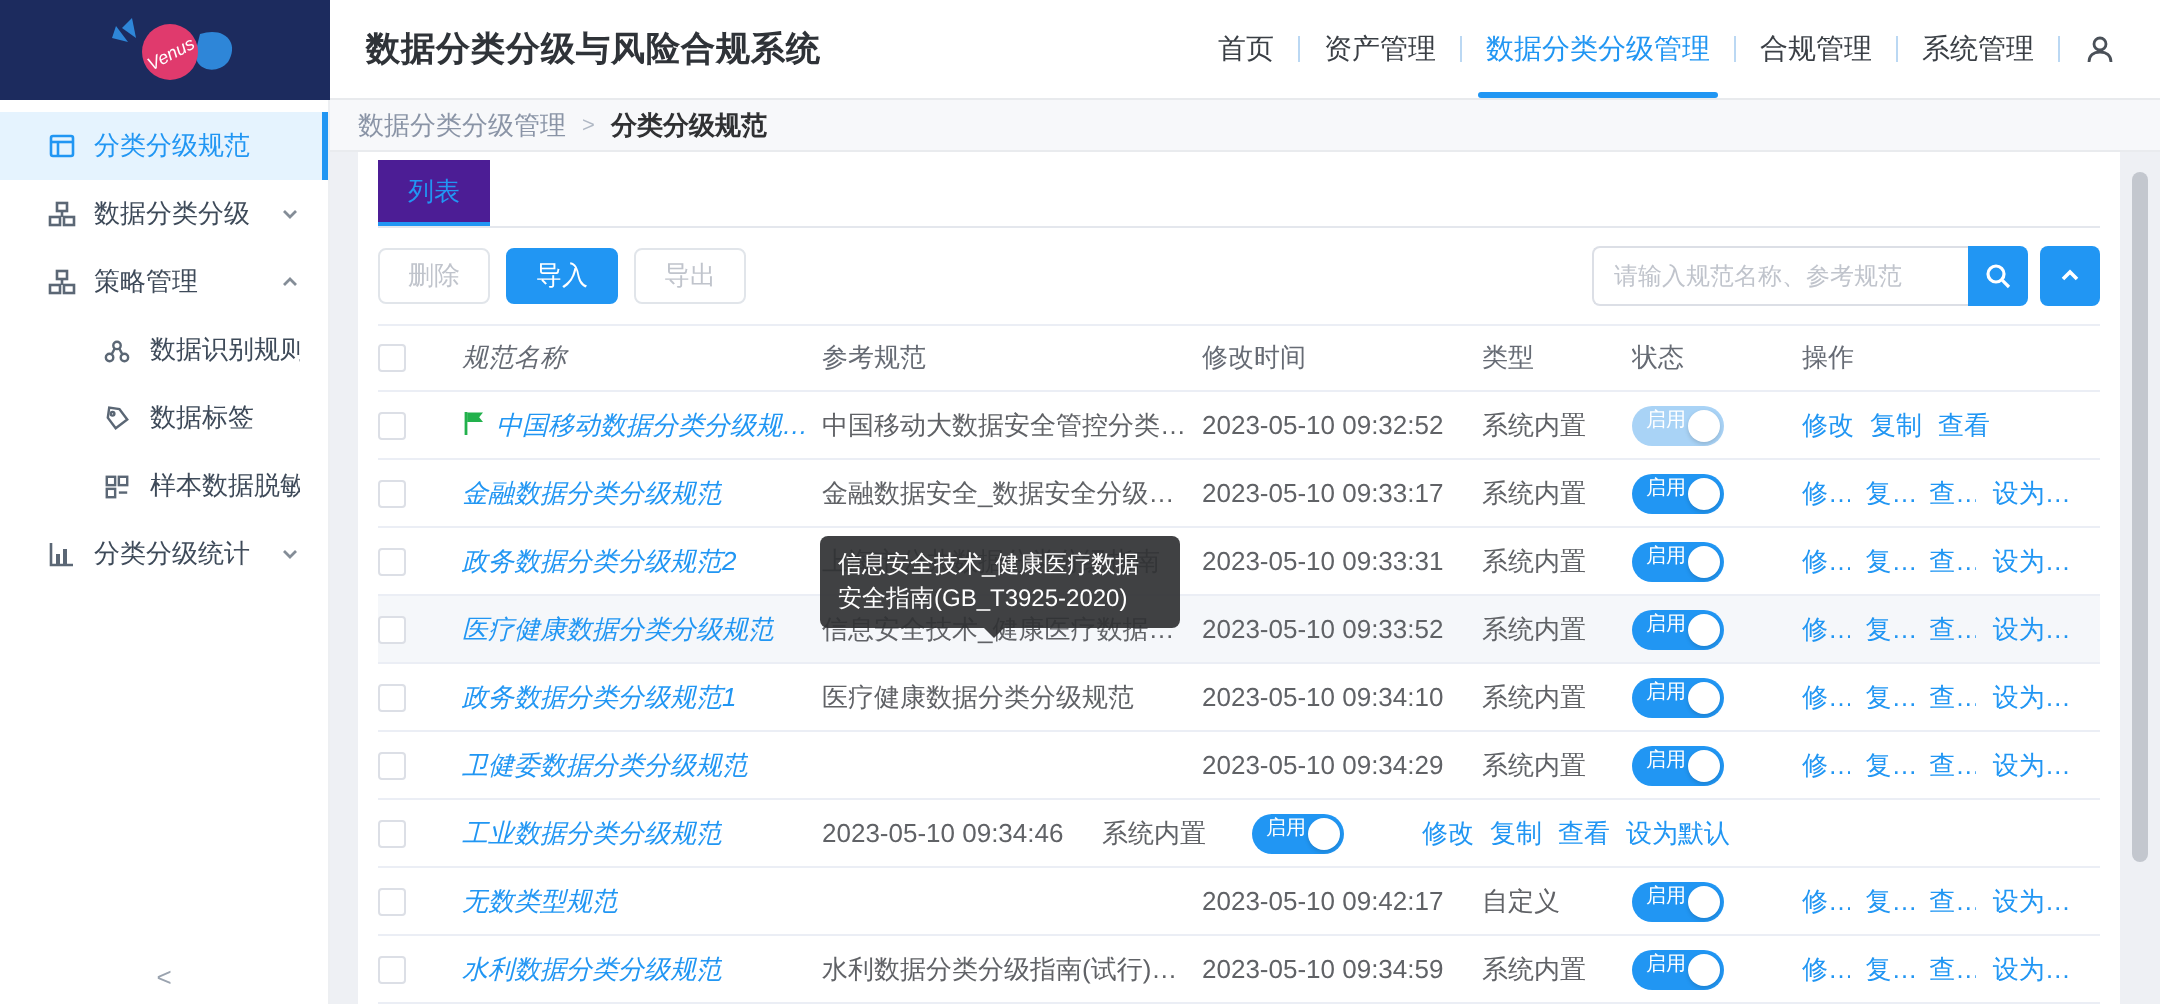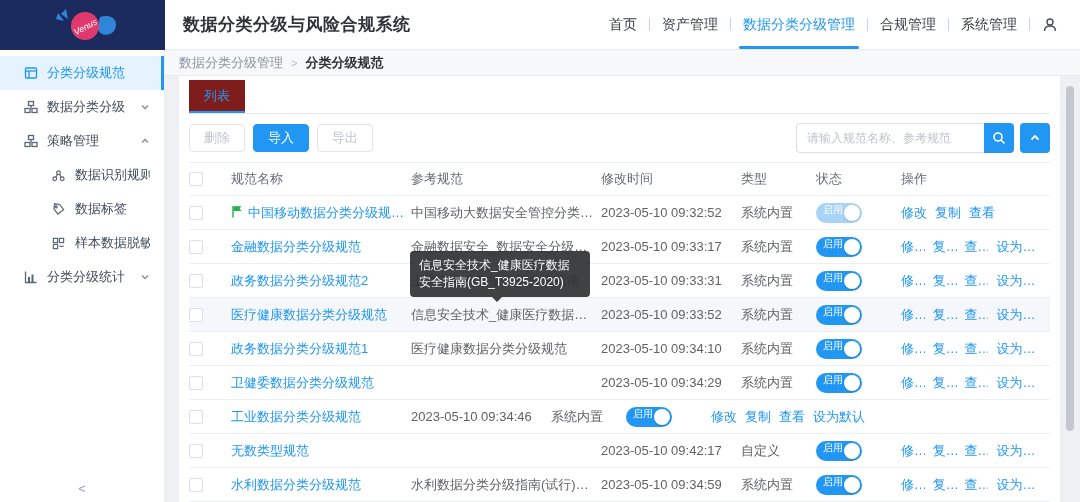--- a/index.html
+++ b/index.html
@@ -33,55 +33,55 @@
   .breadcrumb-bar { height:34px; background:#F7F8FA; border-bottom:1px solid #E9EBEE; display:flex; align-items:center; padding:0 14px; font-size:13px; }
   .crumb-prev { color:#8A94A6; cursor:pointer; }
   .crumb-sep { margin:0 8px; color:#B0B8C4; font-size:11px; }
   .crumb-cur { color:#303133; font-weight:600; }
 
   .content { flex:1; position:relative; padding:0 20px 0 14px; }
   .card { background:#fff; height:100%; padding:0 10px; }
 
   
   .tab-bar { border-bottom:1px solid #E4E7ED; padding-top:4px; }
-  .tab { display:inline-block; padding:7px 15px 6px; font-size:13px; background:#7f1d1d; color:#2196F3; border-bottom:2px solid #2196F3; cursor:pointer; }
+  .tab { display:inline-block; padding:7px 15px 6px; font-size:13px; background:#4c1d95; color:#2196F3; border-bottom:2px solid #2196F3; cursor:pointer; }
 
   
   .toolbar { display:flex; align-items:center; padding:9px 0; }
   .btn { height:28px; padding:0 14px; font-size:13px; border-radius:4px; border:1px solid #E1E5EA; background:#fff; color:#C0C4CC; margin-right:8px; cursor:pointer; }
   .btn.primary { background:#2196F3; border-color:#2196F3; color:#fff; }
   .search-group { margin-left:auto; display:flex; align-items:center; }
   .search-input { width:188px; height:30px; border:1px solid #DCDFE6; border-right:none; border-radius:4px 0 0 4px; padding:0 10px; font-size:12px; color:#333; outline:none; }
   .search-input::placeholder { color:#C0C4CC; }
   .icon-btn { width:30px; height:30px; background:#2196F3; border:none; display:flex; align-items:center; justify-content:center; cursor:pointer; }
   .search-btn { border-radius:0 4px 4px 0; }
   .up-btn { border-radius:4px; margin-left:6px; }
 
   
   .table { font-size:13px; color:#606266; }
   .trow { display:flex; align-items:center; height:34px; border-bottom:1px solid #EBEEF5; }
   .trow.head { color:#666B74; border-top:1px solid #EBEEF5; }
   .trow.hover { background:#F5F7FA; }
   .cell { padding-right:6px; overflow:hidden; white-space:nowrap; text-overflow:ellipsis; }
   .c-check { width:42px; flex:none; display:flex; align-items:center; }
-  .c-name { width:180px; flex:none; display:flex; align-items:center; gap:5px; }
+  .c-name { width:180px; flex:none; display:flex; align-items:center; gap:5px;font-style:italic; }
   .c-ref  { width:190px; flex:none; }
   .c-time { width:140px; flex:none; }
   .c-type { width:75px;  flex:none; }
   .c-stat { width:85px;  flex:none; }
   .c-ops  { flex:1; display:flex; gap:8px; }
   .checkbox { width:14px; height:14px; border:1px solid #DCDFE6; border-radius:2px; background:#fff; cursor:pointer; }
   a.blue, .blue { color:#2196F3; text-decoration:none; cursor:pointer; overflow:hidden; text-overflow:ellipsis; white-space:nowrap; }
   .toggle { width:46px; height:20px; border-radius:10px; background:#2196F3; position:relative; display:flex; align-items:flex-start; cursor:pointer; }
   .toggle.off-style { background:#A9D3F6; }
   .toggle .t-lbl { color:#fff; font-size:10px; margin-left:7px; }
   .toggle .knob { position:absolute; right:2px; top:2px; width:16px; height:16px; border-radius:50%; background:#fff; box-shadow:0 1px 2px rgba(0,0,0,.15); }
 
   
-  .tooltip { position:absolute; left:410px; top:251px; width:180px; background:rgba(48,49,51,.92); color:#fff;
+  .tooltip { position:absolute; left:410px; top:268px; width:180px; background:rgba(48,49,51,.92); color:#fff;
     font-size:12px; line-height:17px; padding:6px 9px; border-radius:4px; z-index:20; }
   .tooltip::after { content:""; position:absolute; left:82px; bottom:-5px; border:5px solid transparent; border-bottom:none; border-top:5px solid rgba(48,49,51,.92); }
   .scrollbar-thumb { position:absolute; right:6px; top:10px; width:8px; height:345px; background:#C3C7CE; border-radius:4px; cursor:pointer; }
 </style>
 </head>
 <body>
 
 <div class="topbar">
   <div class="logo-box">
     <svg width="110" height="40" viewBox="0 0 110 40">

